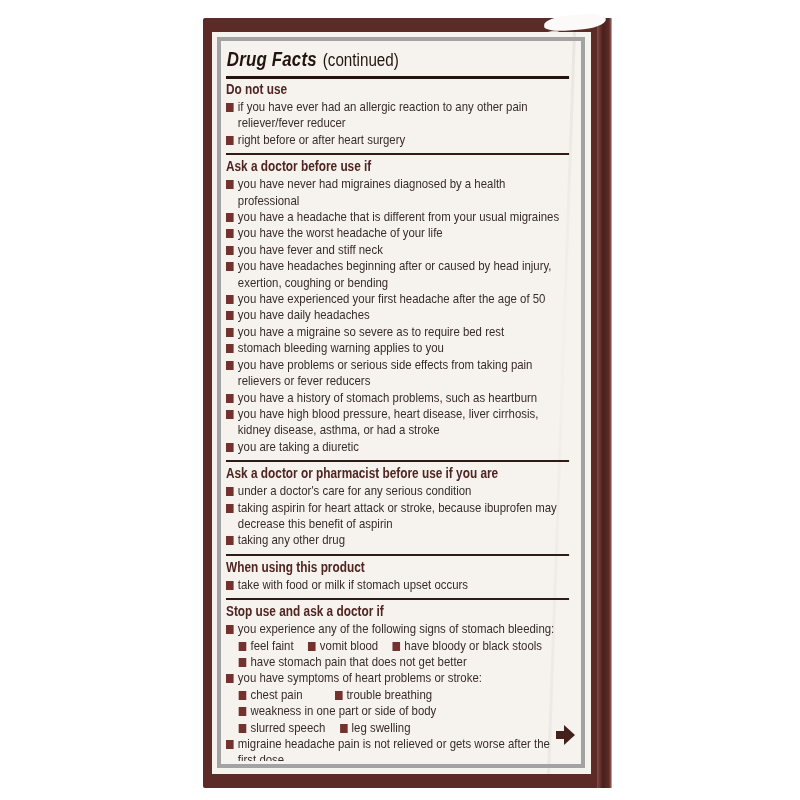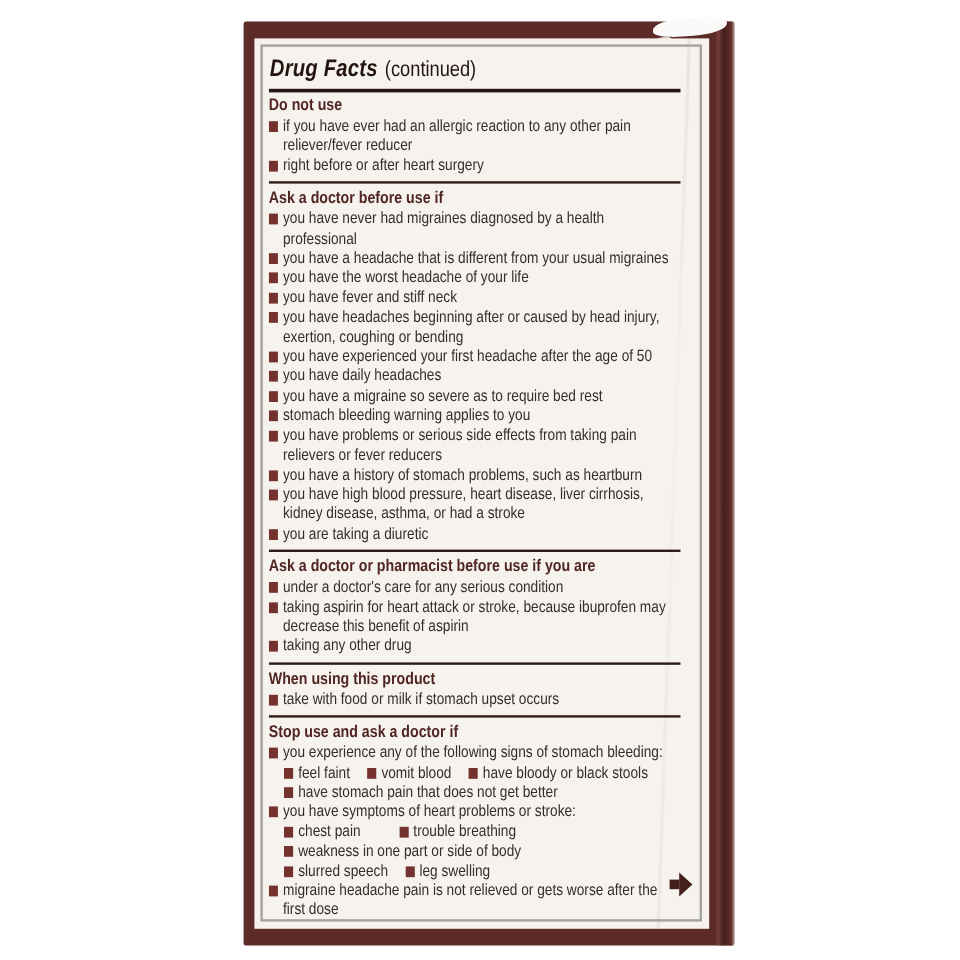--- a/index.html
+++ b/index.html
@@ -40,21 +40,21 @@
     background:#f6f3ee;
   }
   .crease {
     position:absolute; top:0; right:28px; width:3px; height:100%;
     background:linear-gradient(180deg, rgba(120,100,90,0.10), rgba(120,100,90,0.02) 40%, rgba(120,100,90,0.08));
     transform:skewX(-2deg);
     pointer-events:none;
   }
   .inner-border {
     position:absolute; left:5px; top:5px; right:6px; bottom:6px;
-    border:2px solid #a3a3a3;
+    border:4px solid #a3a3a3;
   }
   .content {
     position:absolute; left:5px; top:3px; right:3px; bottom:3px;
     overflow:hidden;
   }
   .scalewrap {
     width:406px;
     transform:scaleX(0.845);
     transform-origin:0 0;
     padding-top:2px;

